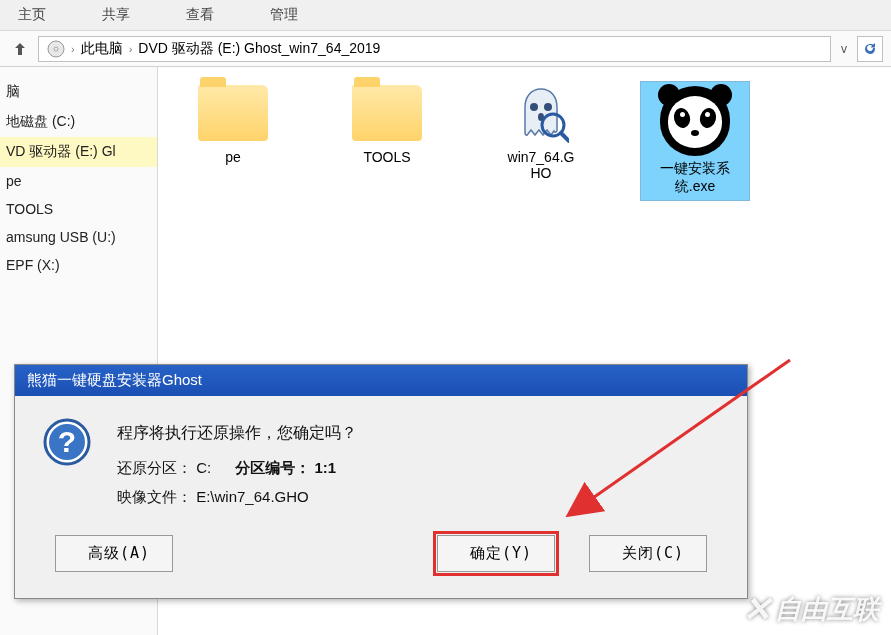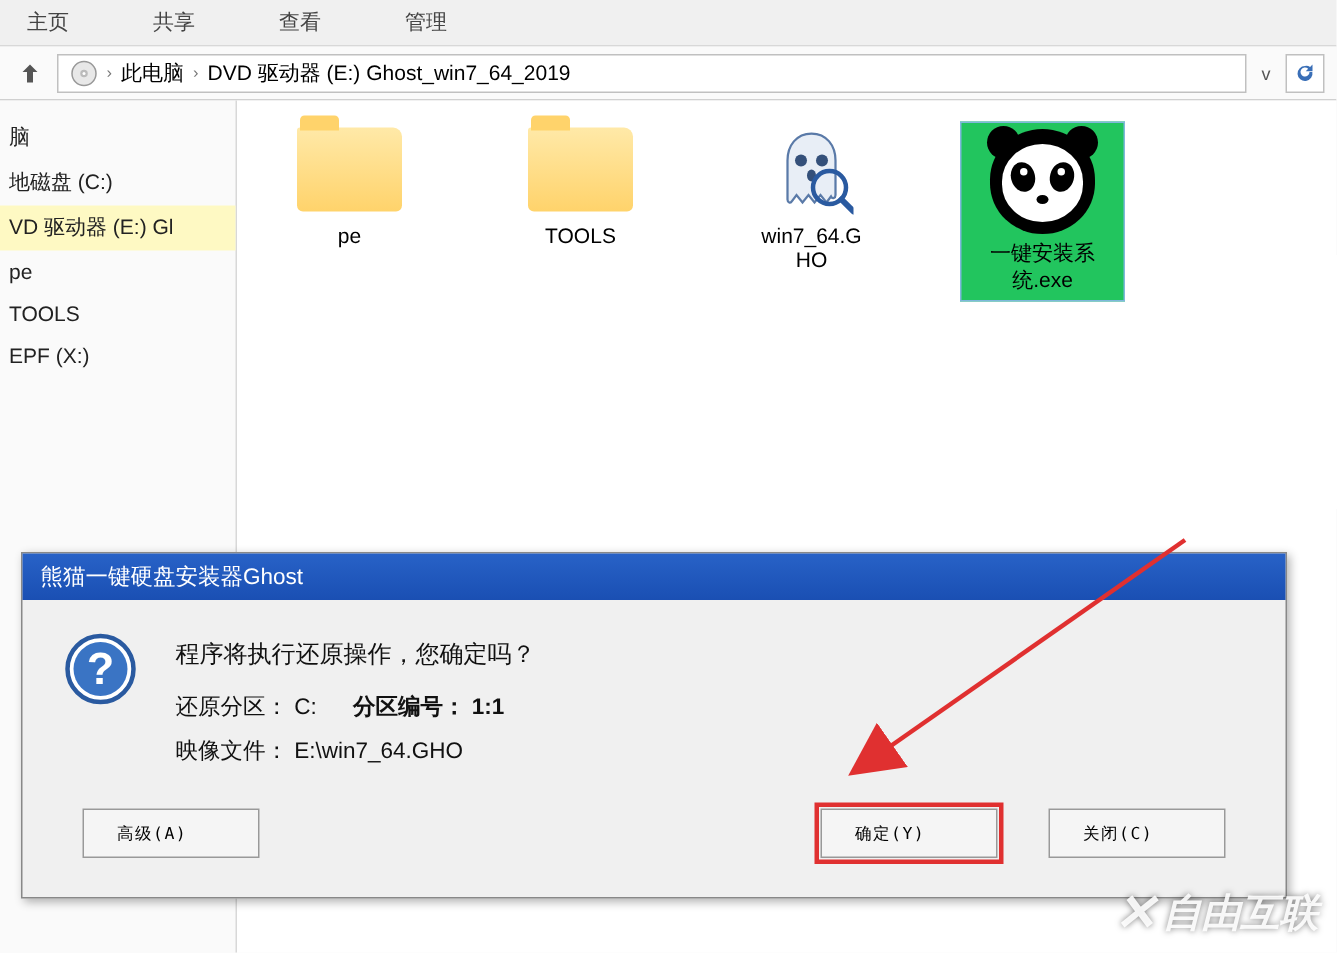--- a/index.html
+++ b/index.html
@@ -17,44 +17,44 @@
     .refresh-btn { width: 26px; height: 26px; border: 1px solid #c0c0c0; background: #fff; display: flex; align-items: center; justify-content: center; margin-left: 4px; }
     
     .main-area { display: flex; height: calc(100% - 64px); }
     .sidebar { width: 158px; background: #fafafa; border-right: 1px solid #d8d8d8; padding-top: 10px; font-size: 14px; }
     .sidebar-item { padding: 6px 6px 6px 6px; color: #222; cursor: default; white-space: nowrap; overflow: hidden; }
     .sidebar-item.selected { background: #fef9c3; }
     
     .content-pane { flex: 1; background: #fff; padding: 14px 20px; }
     .icons-row { display: flex; gap: 44px; align-items: flex-start; }
     .file-item { display: flex; flex-direction: column; align-items: center; width: 110px; font-size: 14px; text-align: center; gap: 4px; padding: 4px; }
-    .file-item.selected { background: #22c55e; border: 1px solid #7fb8dc; }
+    .file-item.selected { background: #7dd3fc; border: 1px solid #7fb8dc; }
     .folder-icon { width: 70px; height: 56px; background: linear-gradient(180deg,#ffe9a8 0%,#ffd36b 100%); border-radius: 2px 6px 4px 4px; position: relative; margin-bottom: 4px; }
     .folder-icon::before { content: ""; position: absolute; top: -8px; left: 2px; width: 26px; height: 10px; background: #ffd36b; border-radius: 3px 3px 0 0; }
     .ghost-icon { width: 60px; height: 60px; display: flex; align-items: center; justify-content: center; }
     .panda-icon { width: 70px; height: 70px; background: #000; border-radius: 50%/48%; position: relative; }
     .panda-face { position:absolute; inset: 10px 8px 8px 8px; background:#fff; border-radius:50%/48%; }
     .panda-ear-l,.panda-ear-r{ position:absolute; width:22px;height:22px;background:#000;border-radius:50%; top:-2px; }
     .panda-ear-l{ left:-2px } .panda-ear-r{ right:-2px }
     .panda-eye-l,.panda-eye-r{position:absolute;width:16px;height:20px;background:#000;border-radius:50%;top:22px}
     .panda-eye-l{left:14px;transform:rotate(-15deg)} .panda-eye-r{right:14px;transform:rotate(15deg)}
     .panda-dot-l,.panda-dot-r{position:absolute;width:5px;height:5px;background:#fff;border-radius:50%;top:26px}
     .panda-dot-l{left:20px}.panda-dot-r{right:20px}
     .panda-nose{position:absolute;width:8px;height:6px;background:#000;border-radius:50%;top:44px;left:31px}
     
-    .dialog-wrap { position: absolute; left: 14px; bottom: 36px; width: 844px; background: #f0f0f0; border: 1px solid #888; box-shadow: 2px 2px 6px rgba(0,0,0,.3); }
+    .dialog-wrap { position: absolute; left: 14px; bottom: 36px; width: 734px; background: #f0f0f0; border: 1px solid #888; box-shadow: 2px 2px 6px rgba(0,0,0,.3); }
     .dialog-title-bar { background: linear-gradient(180deg,#2862c7,#1a4fb3); color: #fff; padding: 6px 12px; font-size: 15px; }
     .dialog-body { display: flex; padding: 22px 28px 14px 28px; gap: 26px; align-items: flex-start; }
     .q-icon { width: 48px; height: 48px; flex-shrink: 0; }
     .dialog-text { flex: 1; font-size: 15px; line-height: 1.9; color: #111; }
     .dialog-text .headline { font-size: 16px; margin-bottom: 6px; }
     .dialog-row span.key { display: inline-block; }
     .dialog-row .val2 { margin-left: 20px; font-weight: bold; }
     .dialog-buttons { display: flex; justify-content: space-between; padding: 10px 40px 26px 40px; }
-    .btn { min-width: 118px; padding: 8px 22px; background: #f5f5f5; border: 1px solid #999; font-size: 11px; cursor: default; text-align: left; font-family: "SimSun", monospace; letter-spacing: 1px; }
+    .btn { min-width: 118px; padding: 8px 22px; background: #f5f5f5; border: 1px solid #999; font-size: 15px; cursor: default; text-align: right; font-family: "SimSun", monospace; letter-spacing: 1px; }
     .btn.primary-highlight { outline: 3px solid #e03030; outline-offset: 1px; }
     .right-btns { display: flex; gap: 34px; }
     
     .arrow-svg { position: absolute; pointer-events: none; }
     .watermark { position: absolute; right: 12px; bottom: 6px; color: rgba(255,255,255,.9); font-size: 26px; font-style: italic; font-weight: bold; text-shadow: 0 0 4px rgba(0,0,0,.5); display:flex;align-items:center;gap:4px; }
     .watermark .x { font-size: 34px; }
   </style>
 </head>
 <body>
 
@@ -92,20 +92,21 @@
   </div>
 </div>
 
 <div class="main-area">
   <div class="sidebar">
     <div class="sidebar-item">脑</div>
     <div class="sidebar-item">地磁盘 (C:)</div>
     <div class="sidebar-item selected">VD 驱动器 (E:) Gl</div>
     <div class="sidebar-item">pe</div>
     <div class="sidebar-item">TOOLS</div>
+    <div class="sidebar-item">amsung USB (U:)</div>
     <div class="sidebar-item">EPF (X:)</div>
   </div>
 
   <div class="content-pane">
     <div class="icons-row">
       <div class="file-item">
         <div class="folder-icon"></div>
         <div>pe</div>
       </div>
       <div class="file-item">

